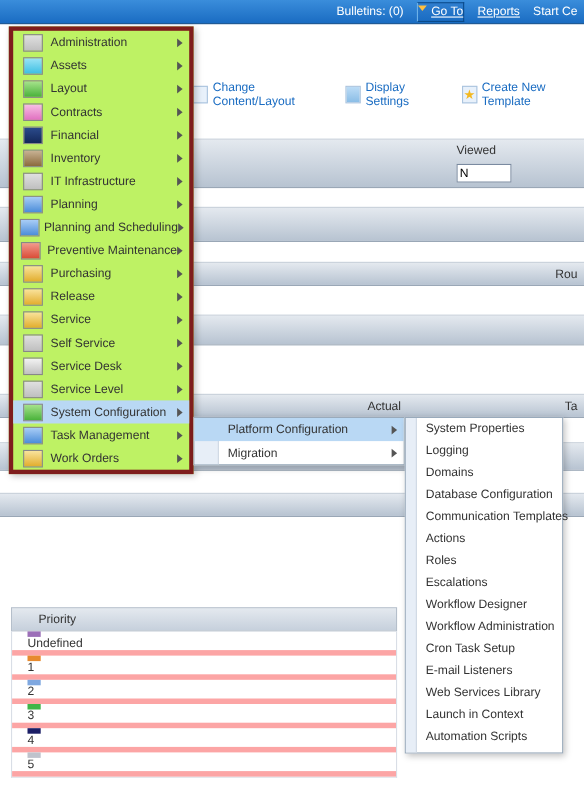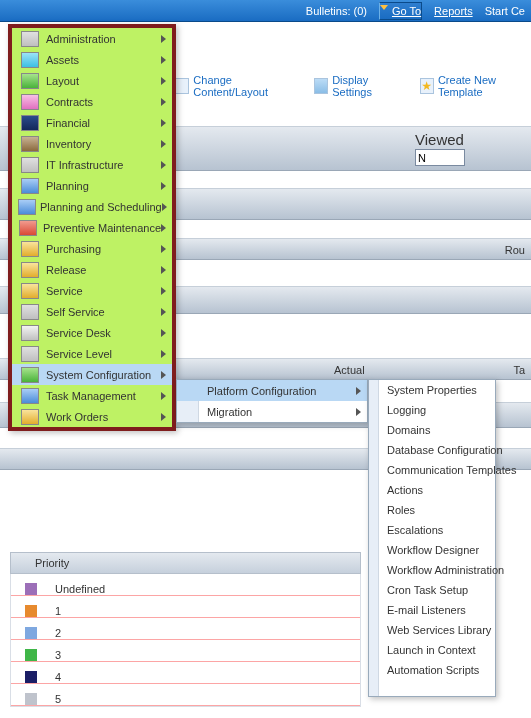--- a/index.html
+++ b/index.html
@@ -45,41 +45,41 @@
   .tico.star::before{content:"★";color:#f3b81f;font-size:12px;display:flex;justify-content:center;}
 
   
   .band{
     position:absolute; left:0; right:0; height:28px;
     background:linear-gradient(#e4e9ef,#b7c3d1);
     border-top:1px solid #c6cfd9; border-bottom:1px solid #9aa7b6;
   }
   .band.small{height:22px;}
   .band1{top:126px;height:45px;}
-  .band1 .label{position:absolute;left:415px;top:4px;font-size:15px;color:#333;}
+  .band1 .label{position:absolute;left:415px;top:4px;font-size:11px;color:#333;}
   .band1 input{position:absolute;left:415px;top:22px;width:50px;height:17px;border:1px solid #7a8aa0;font-size:11px;padding:1px 2px;}
   .band2{top:188px;height:32px;}
   .band3{top:238px;}
   .band3 .r{position:absolute;right:6px;top:5px;color:#333;}
   .band4{top:286px;height:28px;}
   .band5{top:358px;}
   .band5 .l{position:absolute;left:334px;top:5px;color:#333;}
   .band5 .r{position:absolute;right:6px;top:5px;color:#333;}
   .band6{top:402px;height:26px;}
   .band7{top:448px;height:22px;}
 
   
   .priority-wrap{position:absolute;left:10px;top:552px;right:170px;}
   .priority-hdr{
     height:22px;background:linear-gradient(#e4e9ef,#c6d0dc);
     border:1px solid #b5bfcb;display:flex;align-items:center;
     padding-left:24px;color:#333;font-size:11px;
   }
   .prio-rows{border:1px solid #d9dee6;border-top:none;}
-  .prio-row{display:flex;align-items:flex-end;height:22px;border-bottom:1px solid #fca5a5;padding-left:14px;}
+  .prio-row{display:flex;align-items:flex-start;height:22px;border-bottom:5px solid #fca5a5;padding-left:14px;flex-direction:column;}
   .swatch{width:12px;height:12px;margin-right:18px;}
 
   
   .dropdown{
     position:absolute; left:8px; top:24px; width:168px;
     background:#bef264; border:4px solid #7f1d1d; box-shadow:2px 2px 6px rgba(0,0,0,.25);
   }
   .dropdown .item, .submenu .item, .leafmenu .item{
     display:flex; align-items:center; height:21px; padding:0 6px;
     color:#333; cursor:default; white-space:nowrap;
@@ -92,23 +92,23 @@
   .submenu{
     position:absolute; left:176px; top:379px; width:192px;
     background:#fff;border:1px solid #9ab;box-shadow:2px 2px 6px rgba(0,0,0,.25);
   }
   .submenu .item{padding-left:30px;position:relative;}
   .submenu .item .arrow{margin-left:auto;}
   .submenu .gutter{position:absolute;left:0;top:0;bottom:0;width:22px;background:#e7eef7;border-right:1px solid #cfd8e3;}
   .submenu .item.selected{background:#b9d8f4;}
 
   .leafmenu{
-    position:absolute; left:368px; top:379px; width:128px;
+    position:absolute; left:368px; top:379px; width:144px;
     background:#fff;border:1px solid #9ab;box-shadow:2px 2px 6px rgba(0,0,0,.25);
-    padding-bottom:16px;
+    padding-bottom:4px;
   }
   .leafmenu .gutter{position:absolute;left:0;top:0;bottom:0;width:10px;background:#e7eef7;border-right:1px solid #cfd8e3;}
   .leafmenu .item{height:20px;padding-left:18px;font-size:11px;}
 
   
   .mi{width:18px;height:16px;display:inline-block;border:1px solid #888;background:#eee;}
   .mi.grey{background:linear-gradient(#e0e0e0,#bfbfbf);}
   .mi.cyan{background:linear-gradient(#9be3f6,#3cbfe3);}
   .mi.green{background:linear-gradient(#a6e38b,#49b23a);}
   .mi.pink{background:linear-gradient(#f7c0e4,#e16fc0);}

